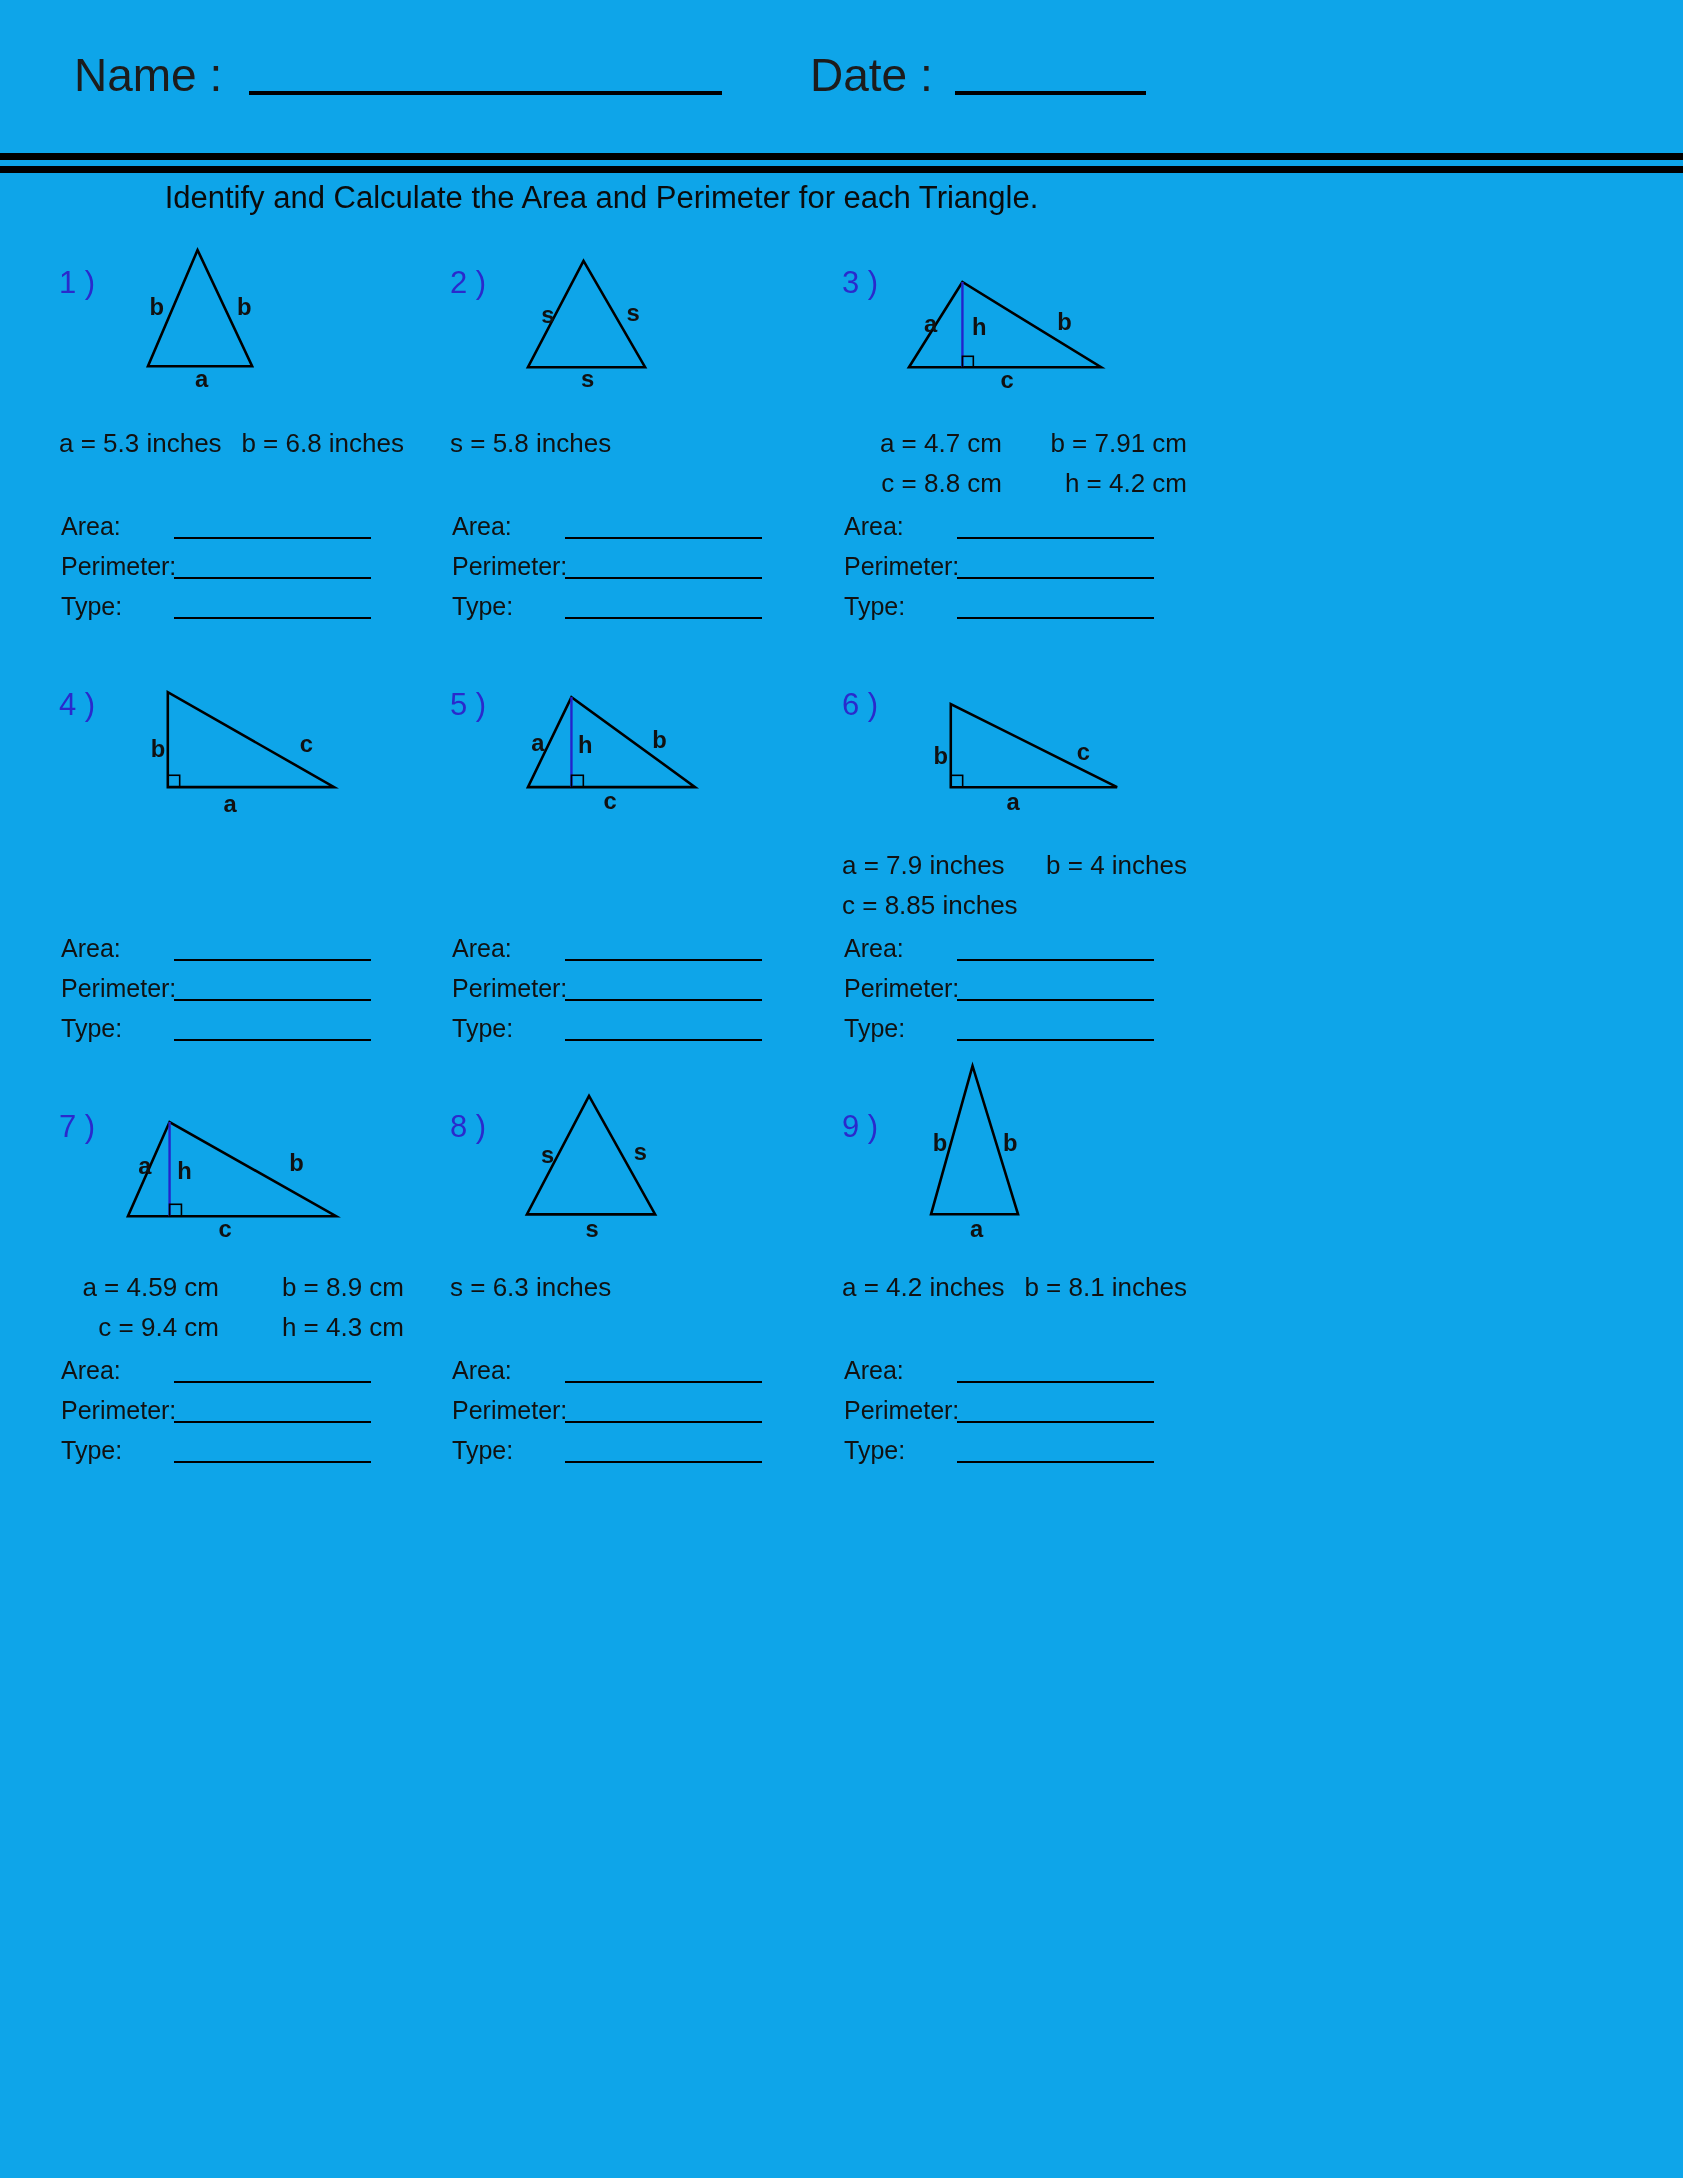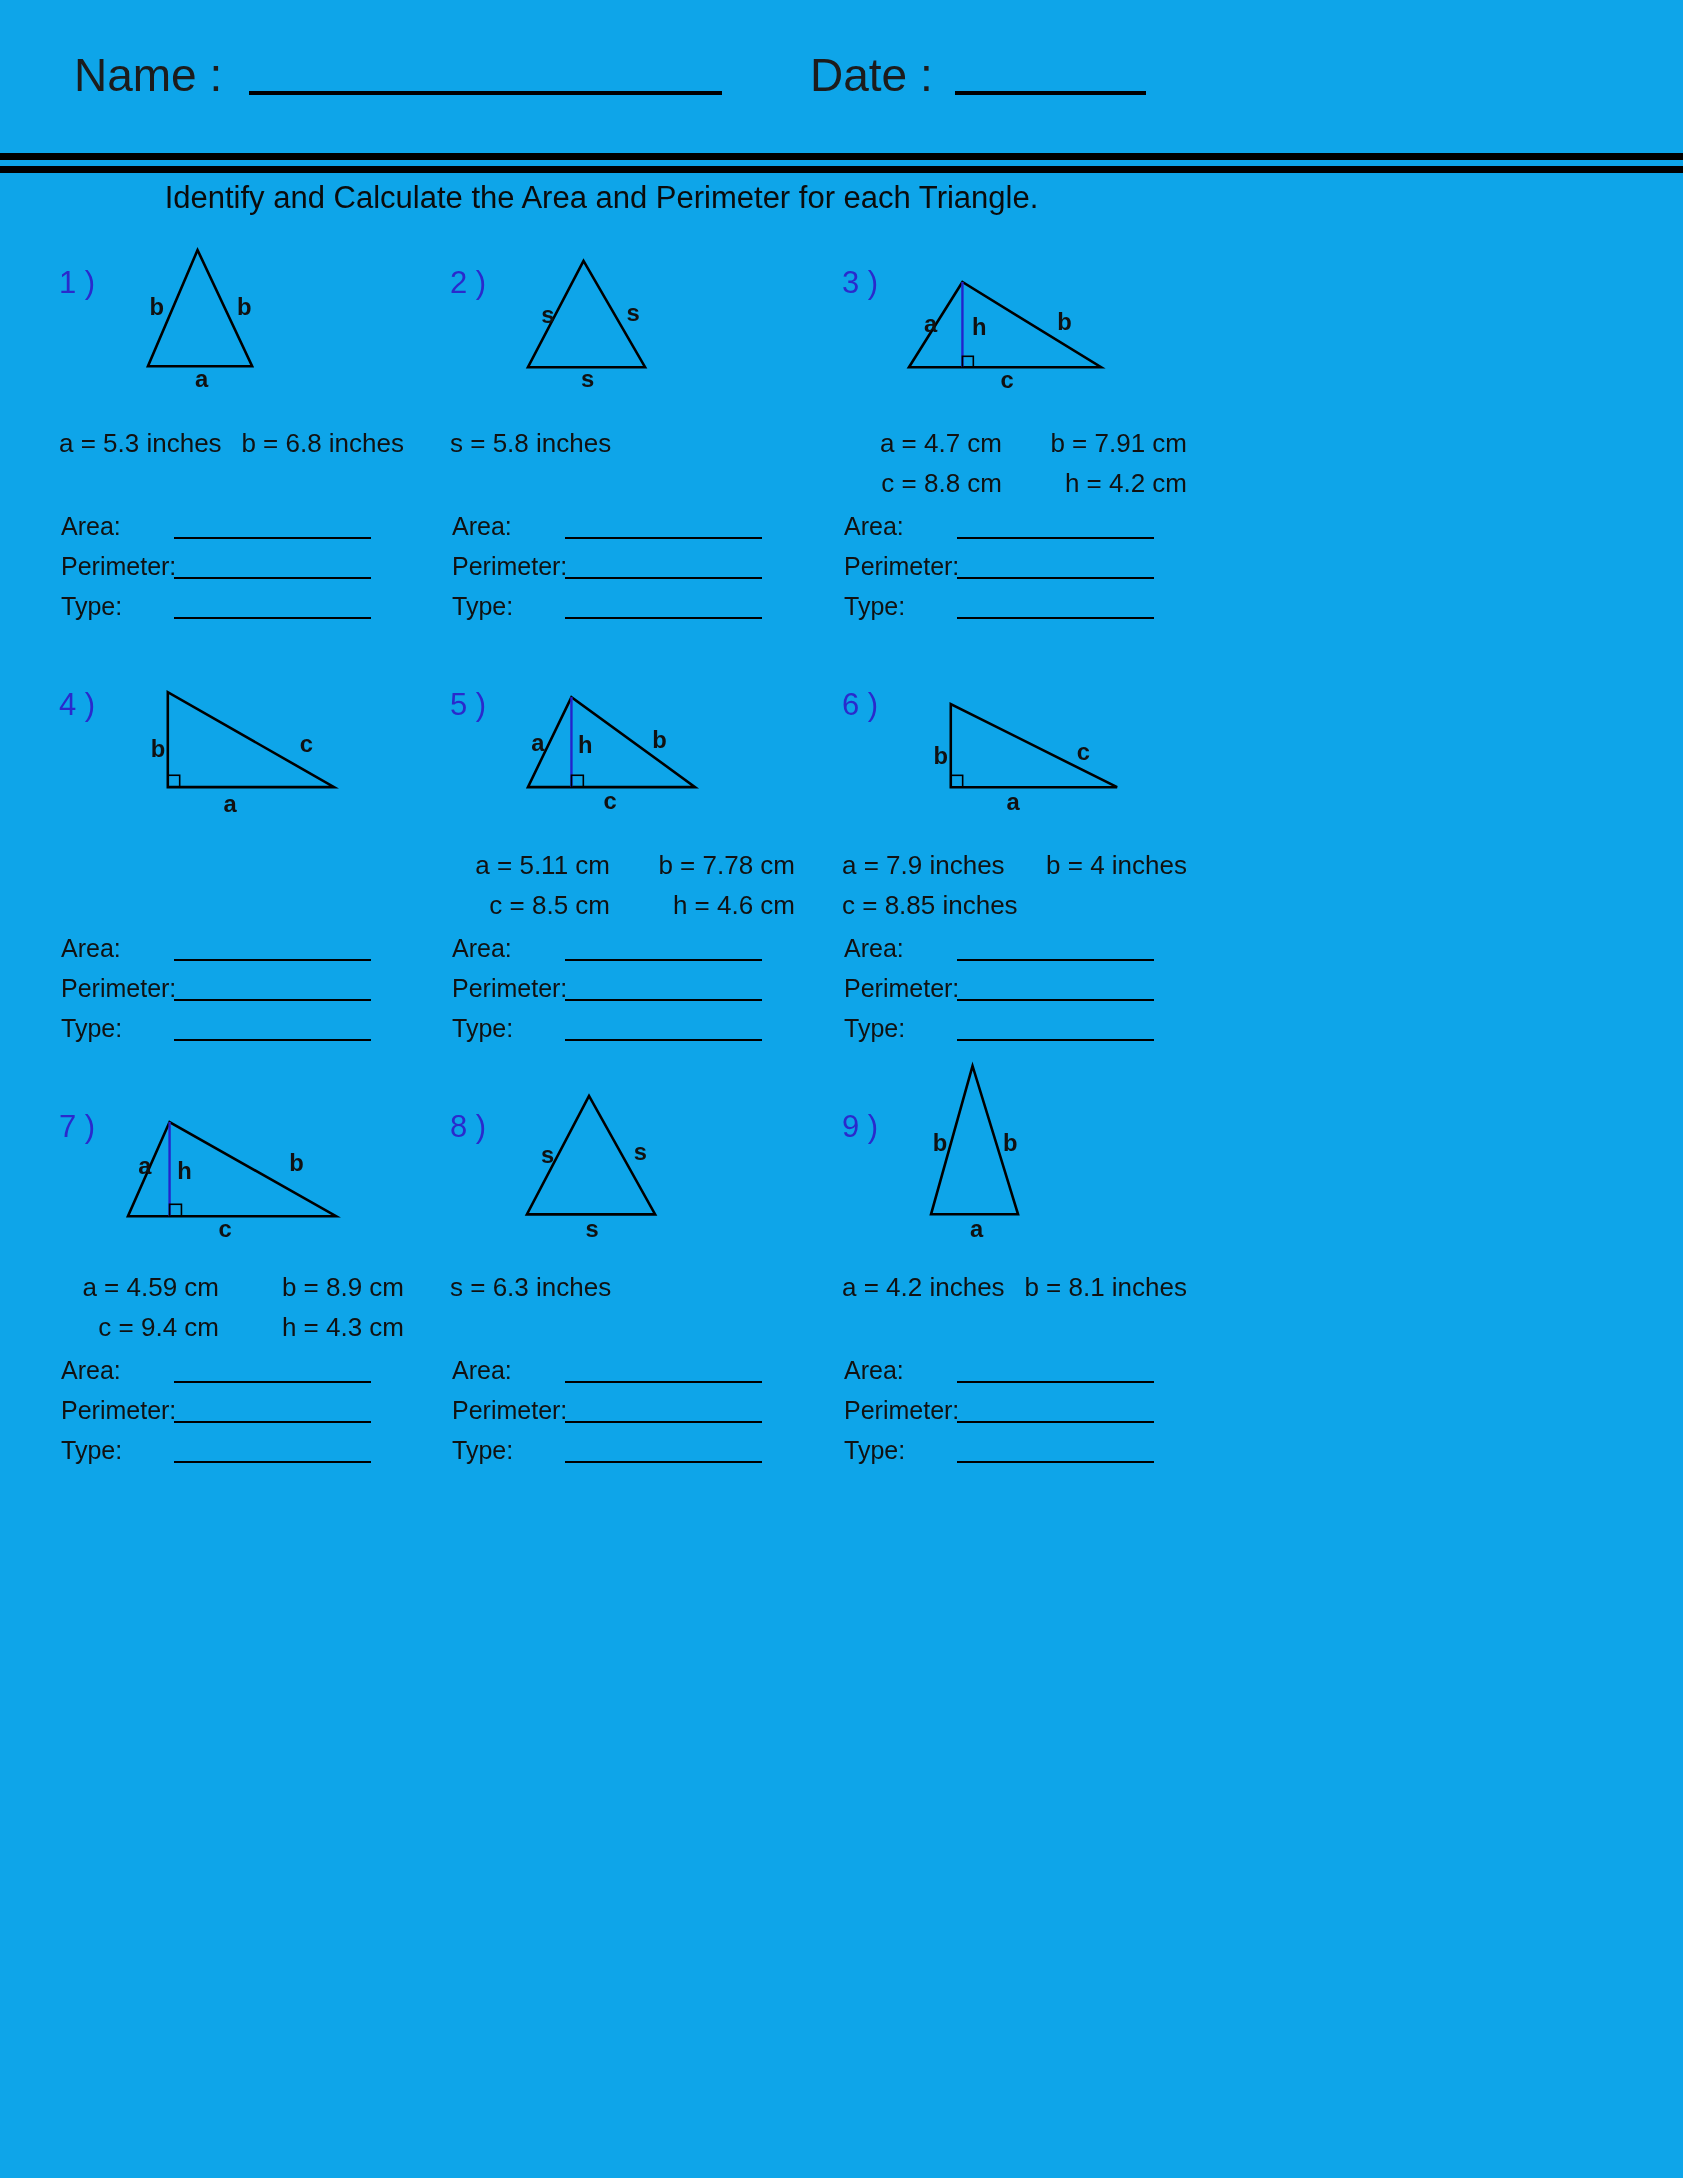--- a/index.html
+++ b/index.html
@@ -176,30 +176,20 @@
     <div class="pnum">5 )</div>
     <svg class="tri" style="left:71px;top:20px" width="183" height="125" viewBox="0 0 185 126">
       <polygon points="51,6 7,97 176,97"></polygon>
       <line class="alt" x1="51" y1="6" x2="51" y2="97"></line>
       <rect class="ra" x="51" y="85" width="12" height="12"></rect>
       <text x="17" y="60">a</text>
       <text x="65" y="63">h</text>
       <text x="140" y="57">b</text>
       <text x="90" y="119">c</text>
     </svg>
-    <div class="givens">
-      <div class="given-row">
-        <span>a = 5.11 cm</span>
-        <span>b = 7.78 cm</span>
-      </div>
-      <div class="given-row">
-        <span>c = 8.5 cm</span>
-        <span>h = 4.6 cm</span>
-      </div>
-    </div>
     <div class="fields">
       <div class="field-row">
         <span class="field-label">Area:</span>
         <span class="answer-line"></span>
       </div>
       <div class="field-row">
         <span class="field-label">Perimeter:</span>
         <span class="answer-line"></span>
       </div>
       <div class="field-row">

